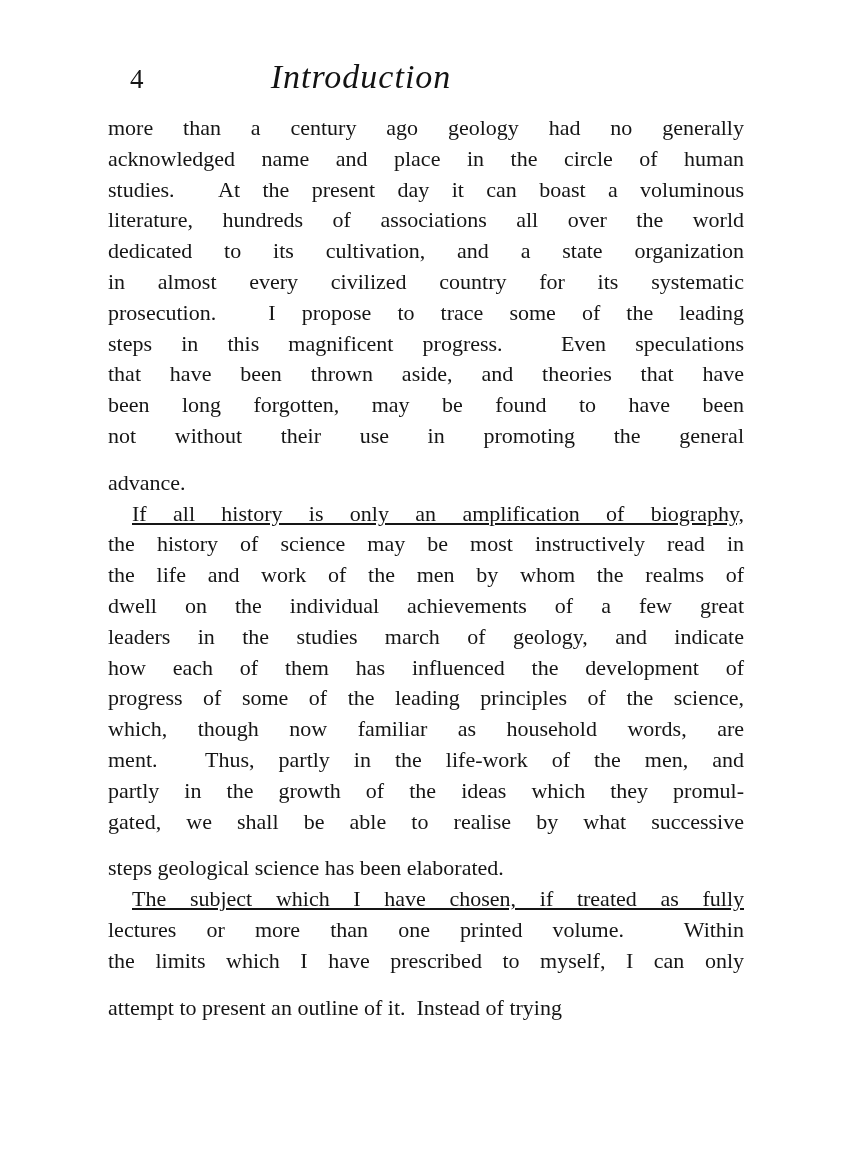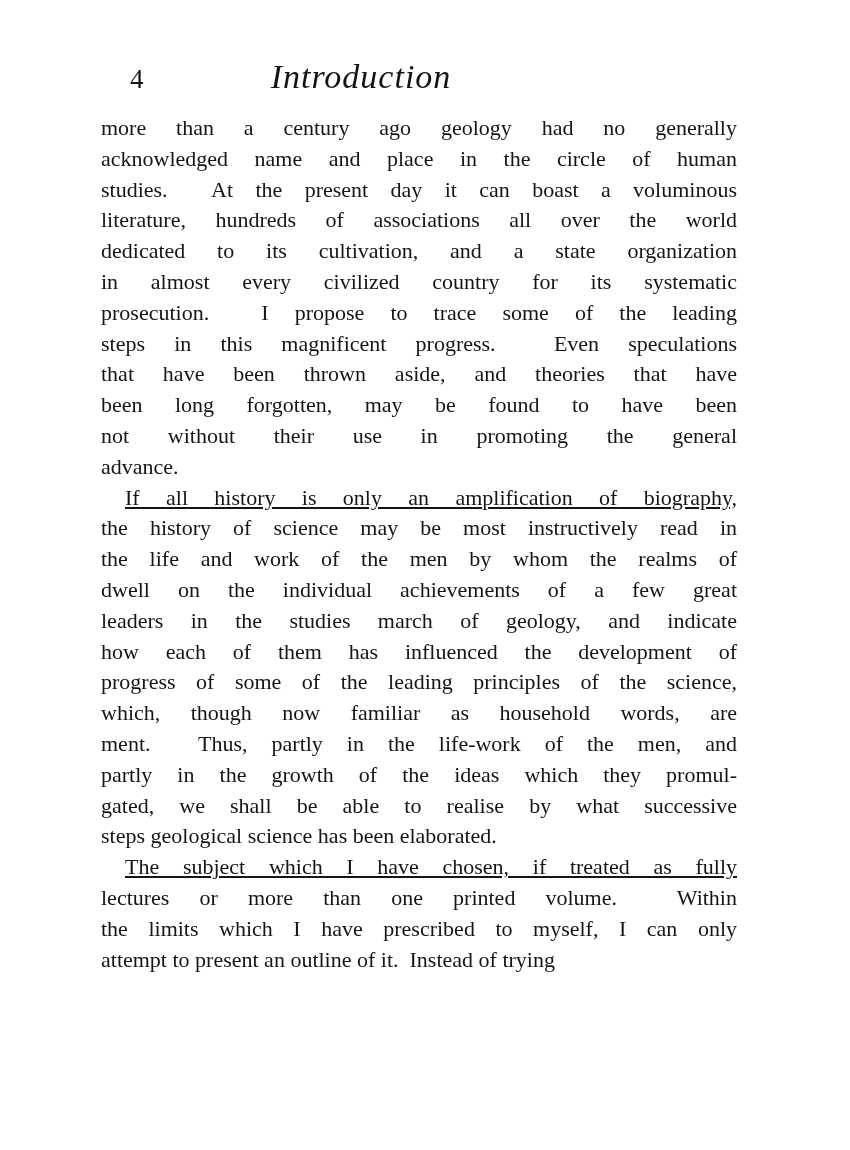--- a/index.html
+++ b/index.html
@@ -29,21 +29,21 @@
     top: 58px;
     transform: translateX(-50%);
     font-size: 34px;
     font-style: italic;
     letter-spacing: 1px;
     white-space: nowrap;
     color: #131313;
   }
   .text-block {
     position: absolute;
-    left: 101px;
+    left: 108px;
     top: 113px;
     width: 636px;
     font-size: 22px;
     line-height: 30.8px;
   }
   .paragraph {
     margin: 0;
   }
   .line {
     text-align: justify;
@@ -51,20 +51,21 @@
     white-space: pre-wrap;
     height: 30.8px;
     overflow: visible;
   }
   .line.indent {
     padding-left: 24px;
     text-decoration: underline;
   }
   .line.last {
     text-align-last: left;
+    margin-top: 16px;
   }
 </style>
 </head>
 <body>
 
 <div class="scan-page">
   <div class="page-number">4</div>
   <div class="running-head">Introduction</div>
   <div class="text-block">
       <div class="paragraph">

